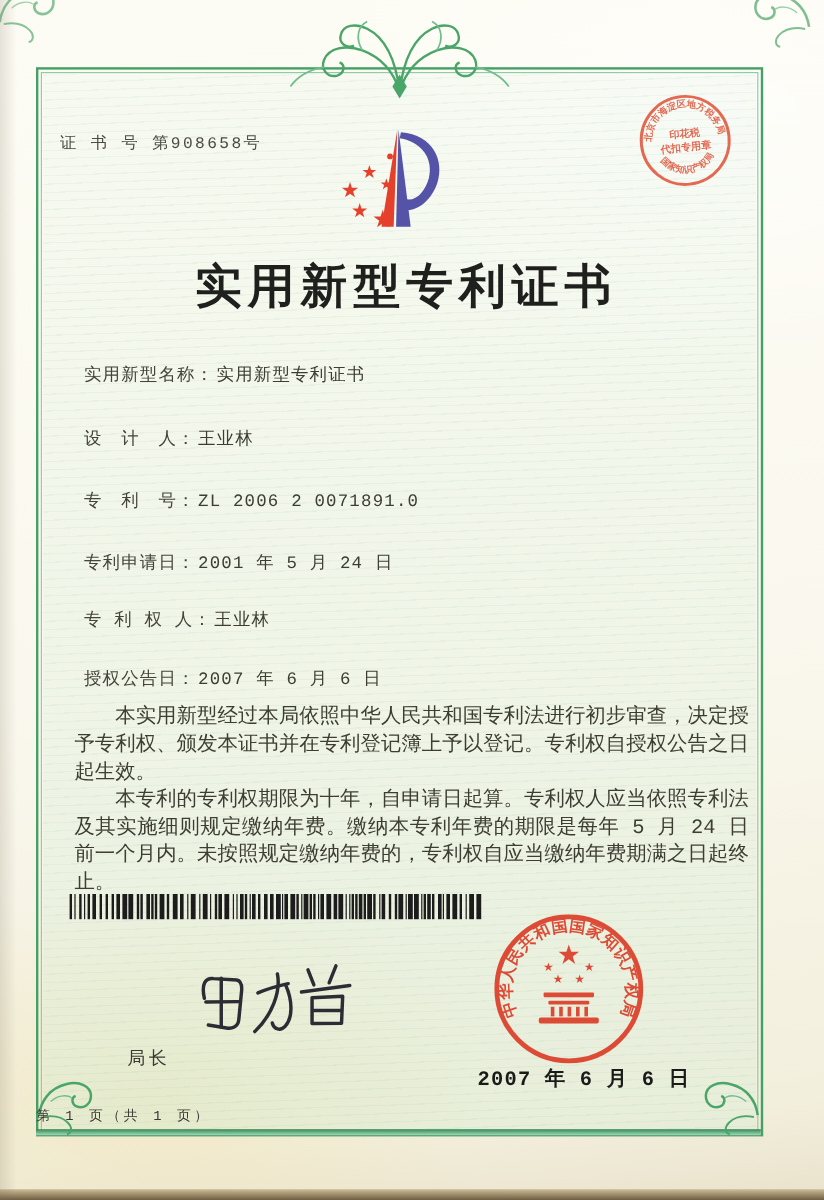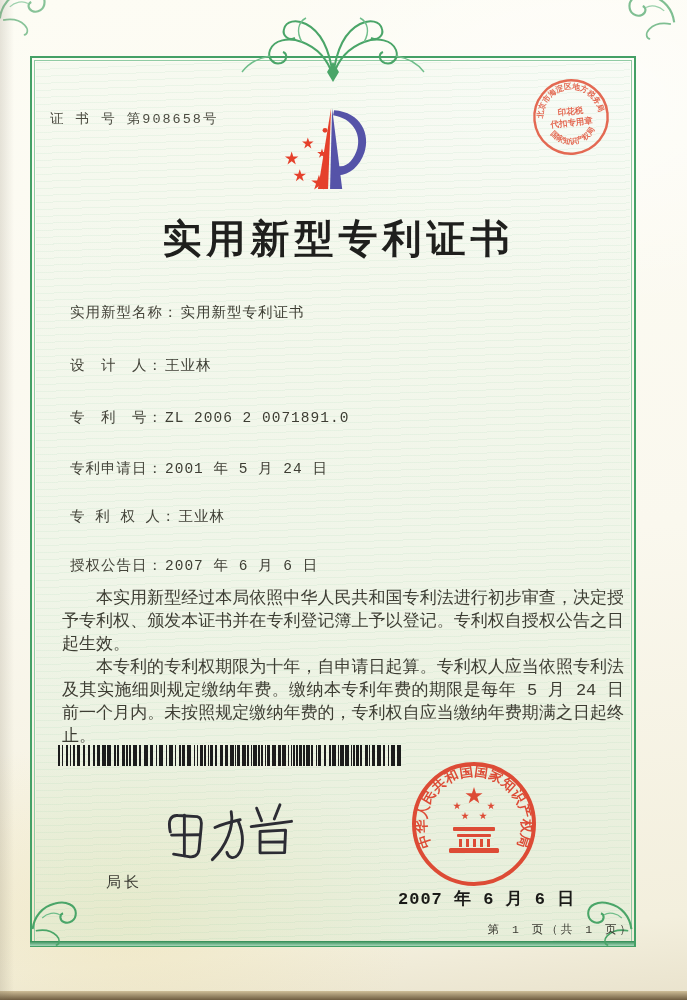--- a/index.html
+++ b/index.html
@@ -31,21 +31,21 @@
   .title{left:30px;width:617px;top:212px;text-align:center;font-size:39px;font-weight:700;
     letter-spacing:5px;color:#1f1f1d;white-space:nowrap;}
   .field{left:70px;font-size:14.5px;color:#44443a;letter-spacing:1px;}
   .field .val{margin-left:2px;color:#3d3d33;}
   .body-text{position:absolute;left:62px;width:562px;top:587px;font-size:17px;
     line-height:23px;text-align:justify;color:#3d3d33;}
   .body-text p{margin:0;text-indent:2em;}
   .sig-label{left:106px;top:830px;font-size:15px;letter-spacing:3px;color:#3a3a32;margin-top:43px;}
   .seal-date{left:398px;top:887px;width:154px;text-align:center;font-size:17px;
     font-weight:600;letter-spacing:1px;color:#1a1a18;}
-  .footer{left:30px;width:604px;top:922px;text-align:right;font-size:11.5px;
+  .footer{left:30px;width:604px;top:922px;text-align:left;font-size:11.5px;
     letter-spacing:3px;color:#3a3a32;}
   svg{position:absolute;overflow:visible;}
   .sr{position:absolute;width:1px;height:1px;overflow:hidden;clip-path:inset(50%);}
 </style>
 </head>
 <body>
 
 <div class="page">
 
   <div class="frame">

